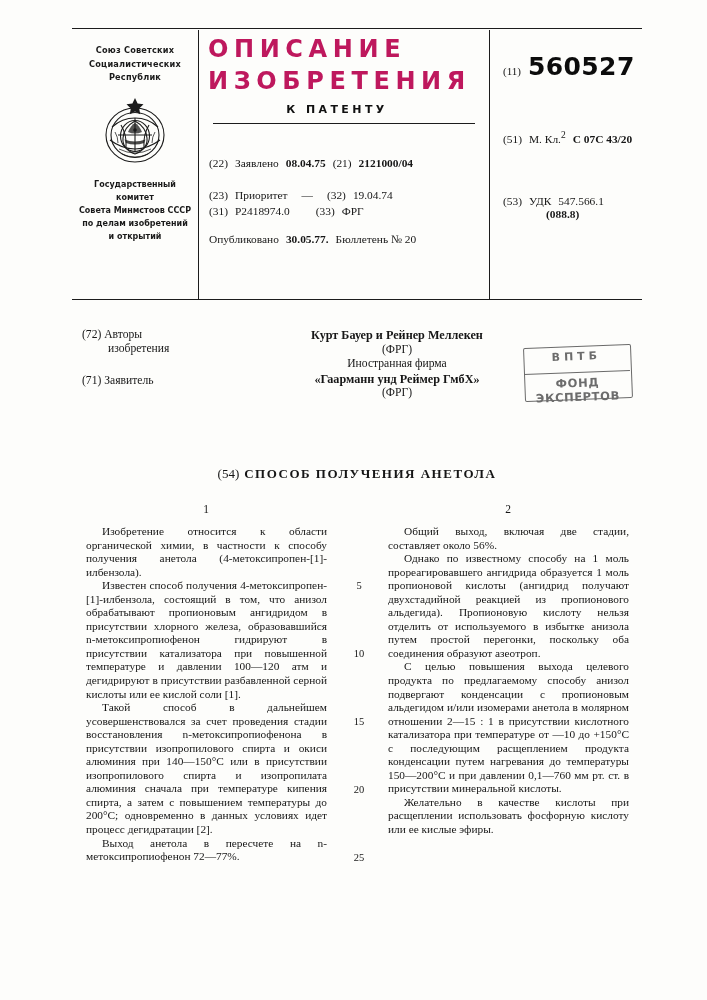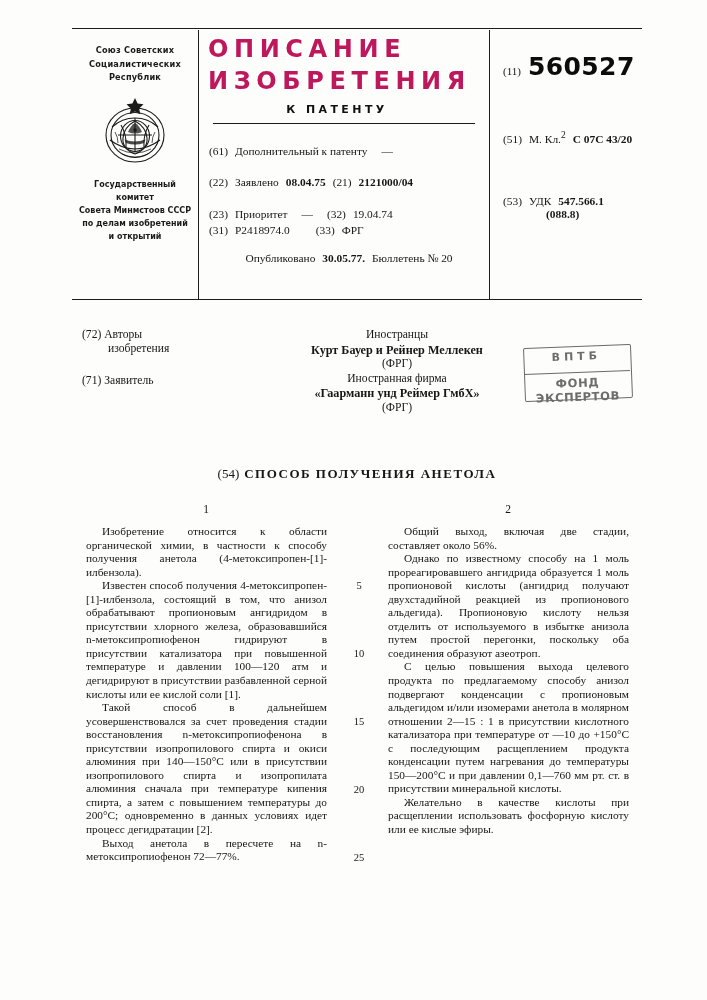--- a/index.html
+++ b/index.html
@@ -133,21 +133,21 @@
   .inid-row { margin-bottom: 4px; white-space: nowrap; }
   .inid-row .b { font-weight: 700; }
   .gap-sm { display: inline-block; width: 7px; }
   .gap-md { display: inline-block; width: 14px; }
   .gap-lg { display: inline-block; width: 26px; }
 
   .r-61 { padding-top: 4px; }
   .r-22 { padding-top: 16px; }
   .r-23 { padding-top: 17px; }
   .r-31 { padding-top: 1px; }
-  .r-pub { padding-top: 13px; text-align: center; }
+  .r-pub { padding-top: 13px; }
   .r-date { padding-top: 19px; }
 
   
   .num-col {
     position: absolute;
     left: 418px;
     top: 8px;
     width: 152px;
   }
   .pat-number {
@@ -171,21 +171,21 @@
     font-size: 11.4px;
     white-space: nowrap;
   }
   .mkl .b { font-weight: 700; }
   .udk {
     padding-top: 50px;
     padding-left: 13px;
     font-size: 11.4px;
     white-space: nowrap;
   }
-  .udk .b { font-weight: 700; }
+  .udk .b { font-weight: 400; }
   .udk-2 {
     padding-left: 56px;
     font-weight: 700;
     font-size: 11.4px;
     padding-top: 1px;
   }
 
   
   .authors {
     position: absolute;
@@ -382,23 +382,20 @@
     <div class="title-col">
       <div class="big-title">
         <span>ОПИСАНИЕ</span>
         <span class="l2">ИЗОБРЕТЕНИЯ</span>
       </div>
       <div class="sub-title">К ПАТЕНТУ</div>
       <div class="title-underline"></div>
 
       <div class="inid-block">
 
-        <div class="inid-row r-61">
-          <span>(61)</span><span class="gap-sm"></span><span>Дополнительный к патенту</span><span class="gap-md"></span><span>—</span>
-        </div>
 
         <div class="inid-row r-22">
           <span>(22)</span><span class="gap-sm"></span><span>Заявлено</span><span class="gap-sm"></span><span class="b">08.04.75</span><span class="gap-sm"></span><span>(21)</span><span class="gap-sm"></span><span class="b">2121000/04</span>
         </div>
 
         <div class="inid-row r-23">
           <span>(23)</span><span class="gap-sm"></span><span>Приоритет</span><span class="gap-md"></span><span>—</span><span class="gap-md"></span><span>(32)</span><span class="gap-sm"></span><span>19.04.74</span>
         </div>
 
         <div class="inid-row r-31">
@@ -435,21 +432,20 @@
       <span>Авторы</span>
       <span class="ind">изобретения</span>
     </div>
 
     <div class="auth-left-2">
       <span>(71)</span>
       <span>Заявитель</span>
     </div>
 
     <div class="auth-center">
-      <div>Иностранцы</div>
       <div class="nm">Курт Бауер и Рейнер Меллекен</div>
       <div>(ФРГ)</div>
       <div>Иностранная фирма</div>
       <div class="nm">«Гаарманн унд Реймер ГмбХ»</div>
       <div>(ФРГ)</div>
     </div>
 
     <div class="stamp">
       <div class="stamp-box"></div>
       <div class="stamp-div"></div>

